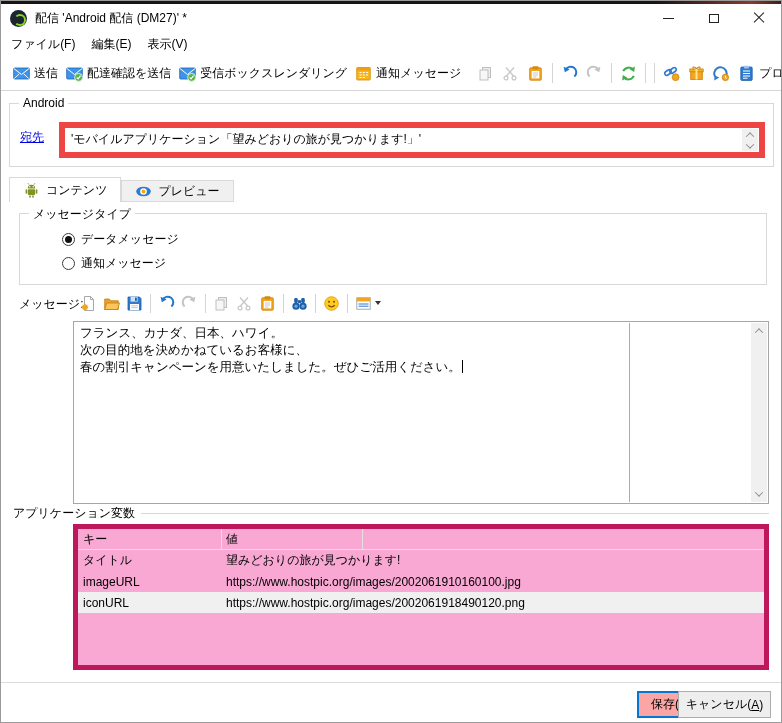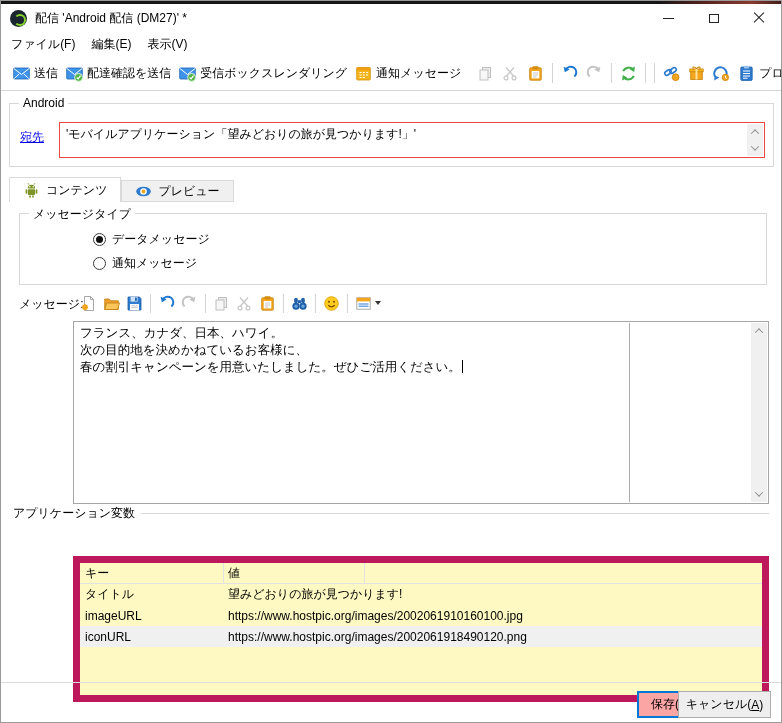--- a/index.html
+++ b/index.html
@@ -29,54 +29,54 @@
   .tbtn svg{flex:none;display:block;}
   .tsep{width:1px;height:20px;background:#d4d4d4;margin:0 4px;flex:none;}
   .tgap{width:8px;flex:none;}
   .rightgroup{margin-left:auto;display:flex;align-items:center;}
   
   .gb{position:absolute;border:1px solid #d8d8d8;background:#fff;}
   .gb .leg{position:absolute;top:-8px;left:9px;background:#fff;padding:0 4px;text-align:center;}
   
   #android-box{left:8px;top:102px;width:765px;height:64px;}
   .tolink{position:absolute;left:10px;top:25px;color:#0000e6;text-decoration:underline;}
-  .toinput{position:absolute;left:49px;top:18px;right:8px;height:36px;border:1px solid #ef4444;background:#fff;padding:3px 24px 3px 6px;overflow:hidden;}
+  .toinput{position:absolute;left:49px;top:18px;right:8px;height:36px;border:6px solid #ef4444;background:#fff;padding:3px 24px 3px 6px;overflow:hidden;}
   
   .vsb{position:absolute;top:1px;right:1px;bottom:1px;width:16px;background:#f0f0f0;display:flex;flex-direction:column;justify-content:space-between;align-items:center;}
   .sbarr{width:16px;height:16px;display:flex;align-items:center;justify-content:center;}
   .chev{width:6px;height:6px;}
   .chev.up{border-top:1.6px solid #8f8f8f;border-left:1.6px solid #8f8f8f;transform:rotate(45deg) translate(1px,1px);}
   .chev.down{border-bottom:1.6px solid #8f8f8f;border-right:1.6px solid #8f8f8f;transform:rotate(45deg) translate(-1px,-1px);}
   
   #tabs{position:absolute;left:8px;top:176px;height:25px;display:flex;align-items:flex-end;}
   .tab{display:flex;align-items:center;gap:6px;padding:0 13px;height:22px;border:1px solid #d9d9d9;background:#f0f0f0;}
   .tab.active{background:#fff;height:25px;border-bottom:none;}
   .tab svg{display:block;}
   
   #msgtype-box{left:18px;top:212px;width:748px;height:72px;}
-  .radiorow{position:absolute;left:73px;display:flex;align-items:center;gap:6px;}
+  .radiorow{position:absolute;left:42px;display:flex;align-items:center;gap:6px;}
   .radiorow.r0{top:17px;}
   .radiorow.r1{top:41px;}
   .radio{width:13px;height:13px;border:1px solid #3c3c3c;border-radius:50%;background:#fff;flex:none;}
   .radio.sel::after{content:"";display:block;width:7px;height:7px;margin:2px;background:#101010;border-radius:50%;}
   
   #msglabel{position:absolute;left:18px;top:295px;}
   #msgtoolbar{position:absolute;left:76px;top:288px;height:28px;display:flex;align-items:center;}
   .mbtn{padding:3px;display:flex;align-items:center;flex:none;}
   .msep{width:1px;height:19px;background:#d4d4d4;margin:0 4px;flex:none;}
   .caret{width:0;height:0;border-left:3.5px solid transparent;border-right:3.5px solid transparent;border-top:4px solid #333;margin-left:3px;}
   
   #msgbox{position:absolute;left:72px;top:320px;width:696px;height:183px;border:1px solid #a6a6a6;background:#fff;}
   #msgtext{position:absolute;left:0;top:0;right:17px;bottom:0;padding:3px 6px;line-height:17px;font-size:12.5px;}
   .coldiv{position:absolute;left:555px;top:1px;bottom:1px;width:1px;background:#ababab;}
   .cursorbar{display:inline-block;width:1.5px;height:13px;background:#000;vertical-align:-2px;margin-left:1px;}
   
   #varlabel-row{position:absolute;left:12px;top:504px;right:12px;display:flex;align-items:center;gap:6px;}
   #varlabel-row .rule{flex:1;height:1px;background:#d8d8d8;}
-  #vartable{position:absolute;left:72px;top:523px;width:696px;height:146px;border:7px solid #be185d;background:#fef9c3;margin-top:32px;}
+  #vartable{position:absolute;left:72px;top:523px;width:696px;height:146px;border:5px solid #be185d;background:#f9a8d4;}
   .thead{position:relative;height:21px;border-bottom:1px solid #e2e2e2;display:flex;align-items:center;}
   .th-key{width:143px;padding-left:5px;flex:none;}
   .th-val{padding-left:5px;}
   .hdiv1{position:absolute;left:143px;top:0;height:21px;width:1px;background:#e2e2e2;}
   .hdiv2{position:absolute;left:284px;top:0;height:21px;width:1px;background:#e2e2e2;}
   .trow{height:21px;display:flex;align-items:center;}
   .trow.hl{background:#f0f0f0;}
   .td-key{width:143px;padding-left:5px;flex:none;white-space:nowrap;}
   .td-val{padding-left:5px;white-space:nowrap;}
   

